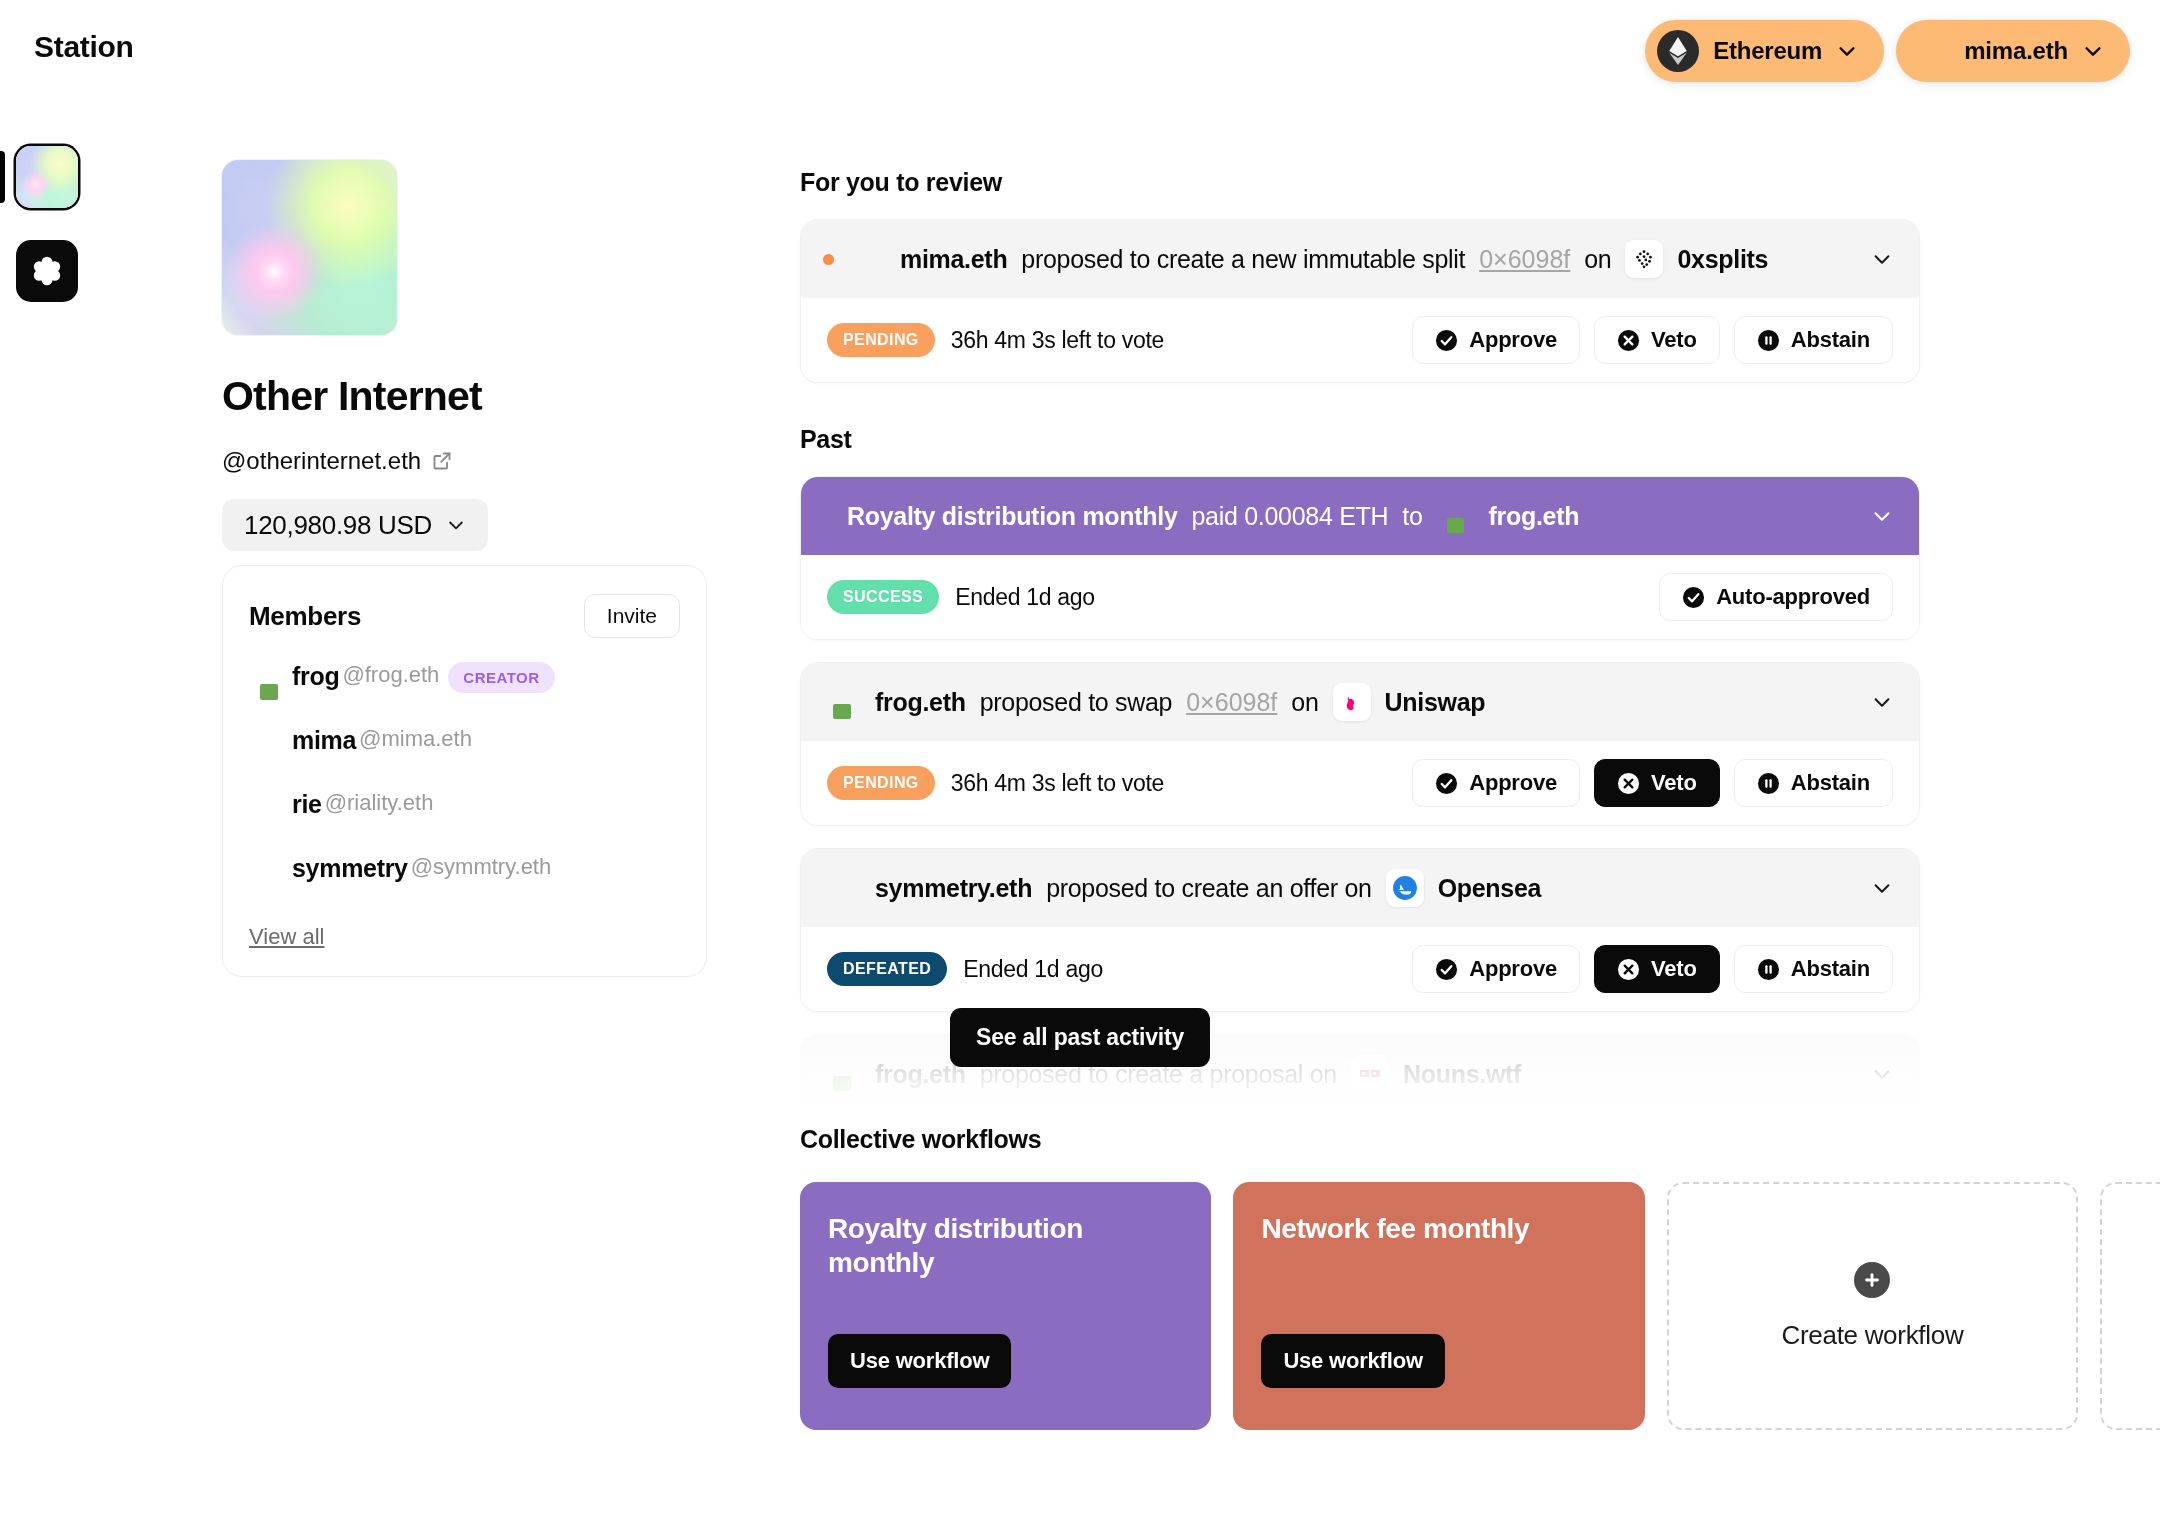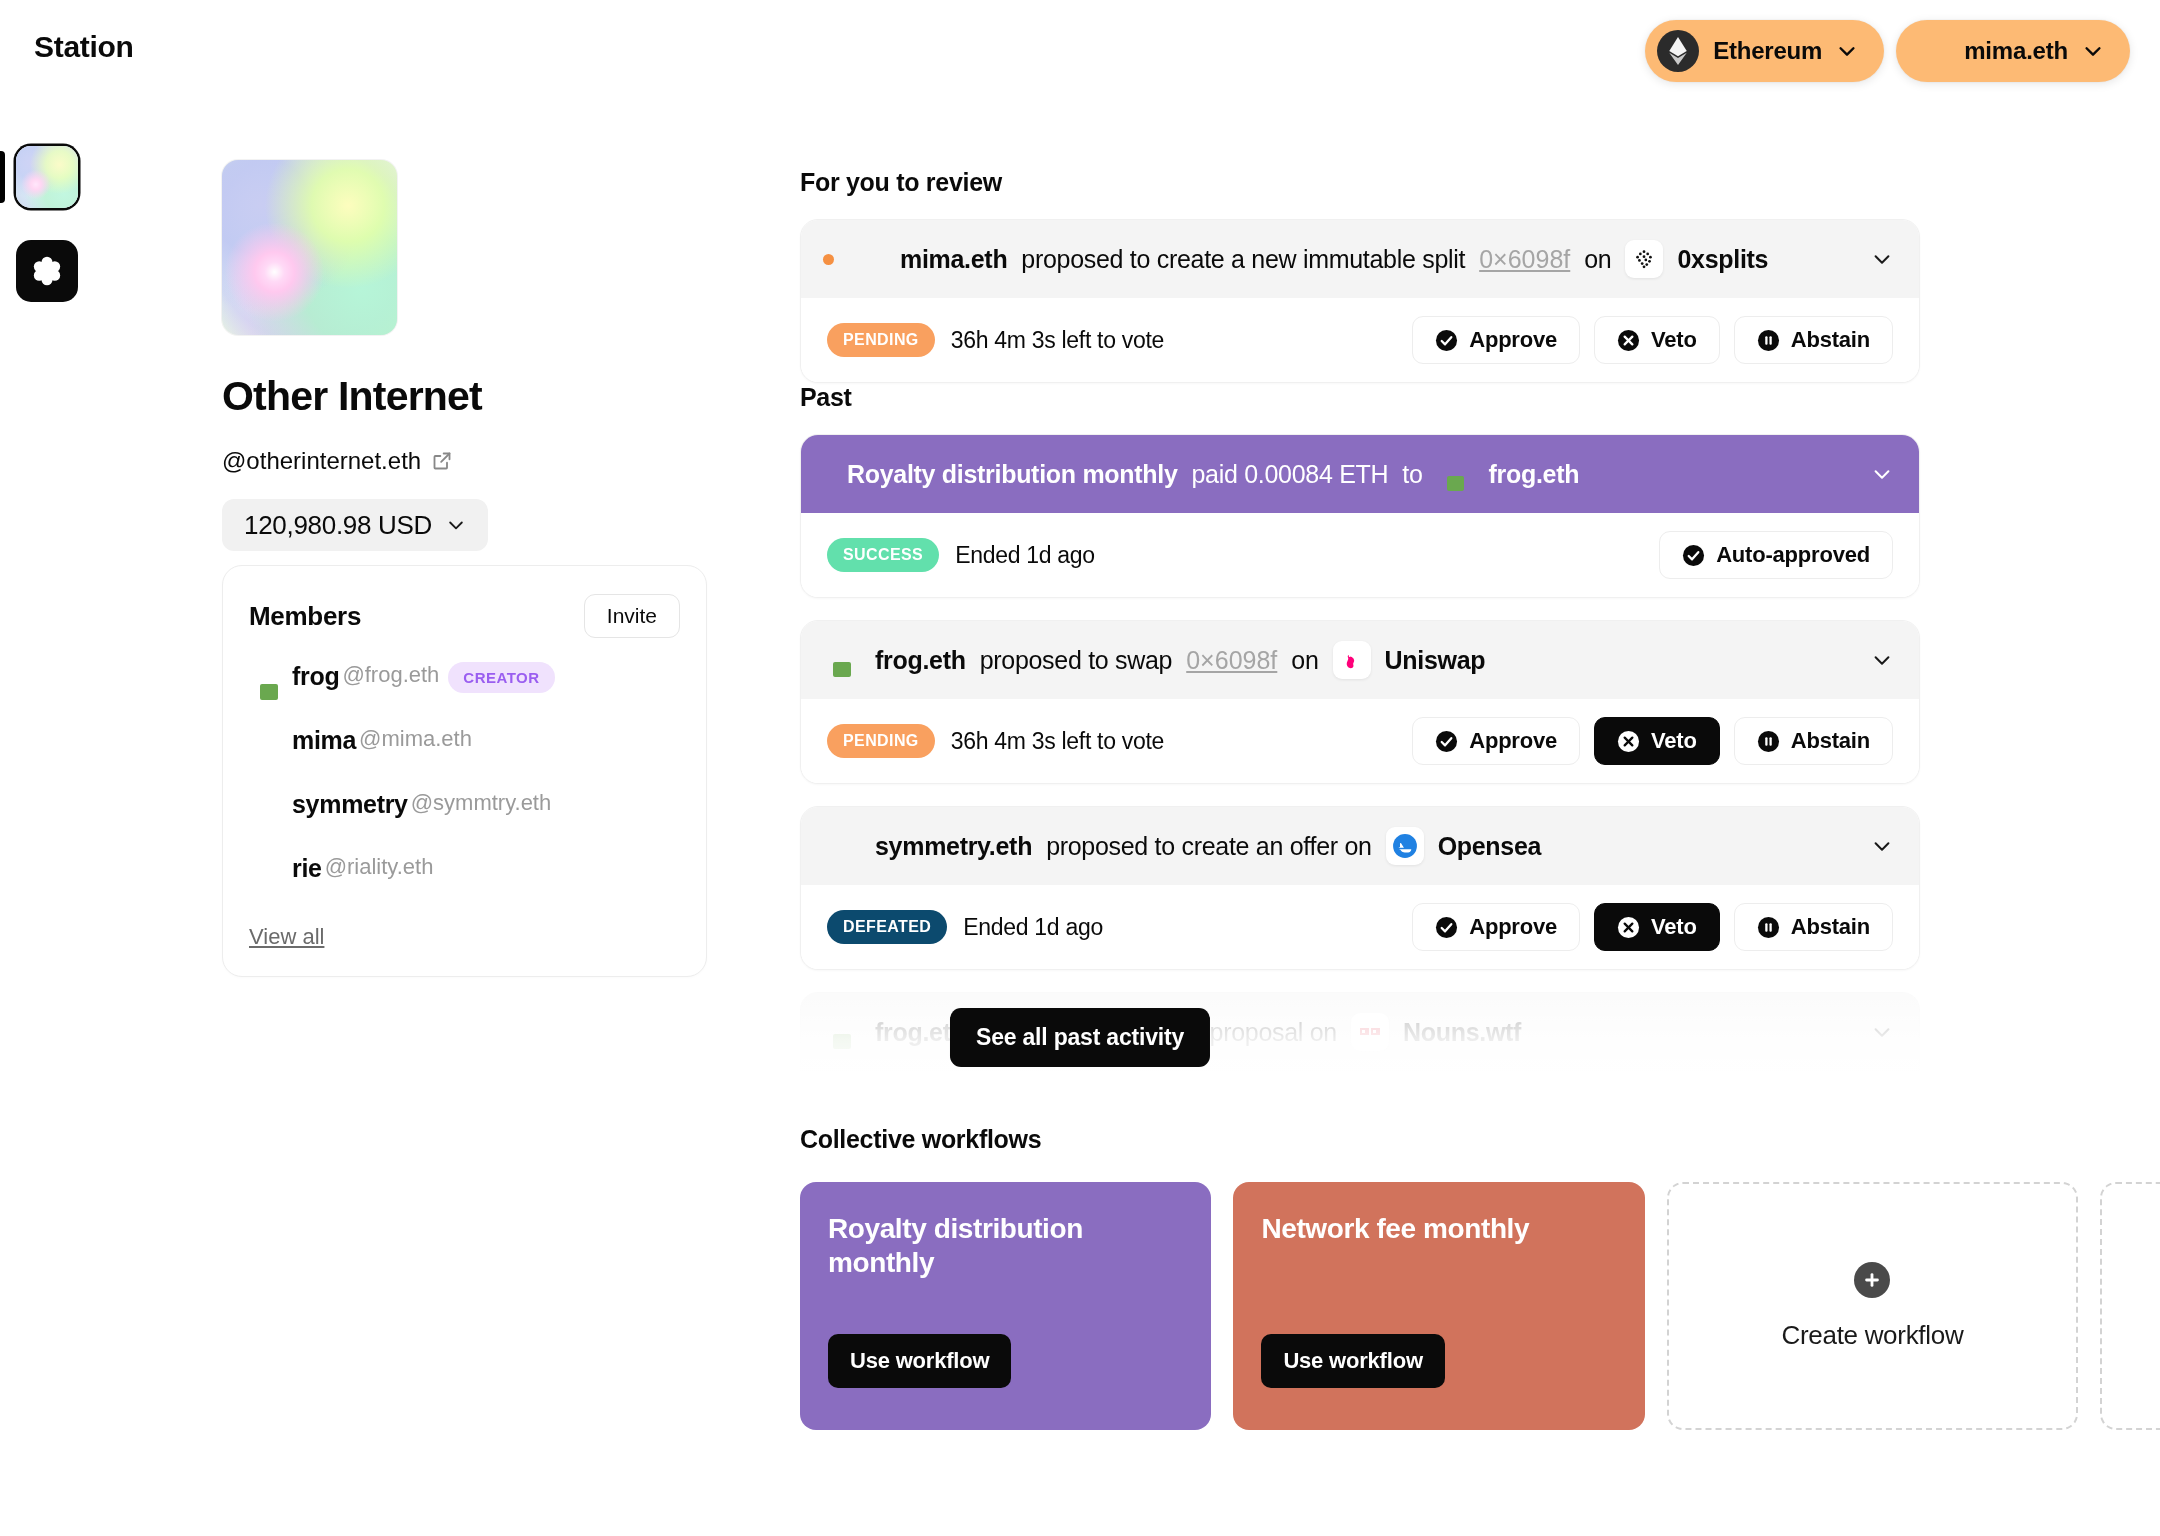--- a/index.html
+++ b/index.html
@@ -342,29 +342,29 @@
       <span class="creator-badge">CREATOR</span>
     </div>
 
     <div class="member-row">
       <span class="m-avatar"><span class="av-mima"></span></span>
       <span class="m-name">mima</span>
       <span class="m-handle">@mima.eth</span>
     </div>
 
     <div class="member-row">
+      <span class="m-avatar"><span class="av-rie"></span></span>
+      <span class="m-name">rie</span>
+      <span class="m-handle">@riality.eth</span>
+    </div>
+
+    <div class="member-row">
       <span class="m-avatar"><span class="av-symmetry"></span></span>
       <span class="m-name">symmetry</span>
       <span class="m-handle">@symmtry.eth</span>
-    </div>
-
-    <div class="member-row">
-      <span class="m-avatar"><span class="av-rie"></span></span>
-      <span class="m-name">rie</span>
-      <span class="m-handle">@riality.eth</span>
     </div>
 
     <span class="view-all">View all</span>
   </div>
 
   <div class="feed">
 
     <div class="section-label">For you to review</div>
 
     <div class="card">
@@ -424,21 +424,21 @@
                 <circle cx="12" cy="12" r="11" fill="#0a0a0a"></circle>
                 <rect x="8.6" y="7.5" width="2.4" height="9" rx="1" fill="#fff"></rect>
                 <rect x="13" y="7.5" width="2.4" height="9" rx="1" fill="#fff"></rect>
               </svg>
             <span>Abstain</span>
           </button>
         </div>
       </div>
     </div>
 
-    <div class="section-label" style="">Past</div>
+    <div class="section-label" style="margin-top:42px">Past</div>
 
     <div class="card">
       <div class="card-head purple">
         <span class="head-strong">Royalty distribution monthly</span>
         <span class="head-text">paid 0.00084 ETH</span>
         <span class="head-text">to</span>
         <span class="head-avatar"><span class="av-frog"></span></span>
         <span class="head-strong">frog.eth</span>
         <svg class="head-chev" viewBox="0 0 24 24" fill="none" stroke="#fff" stroke-width="2.2" stroke-linecap="round" stroke-linejoin="round">
             <polyline points="5,9 12,16 19,9"></polyline>

